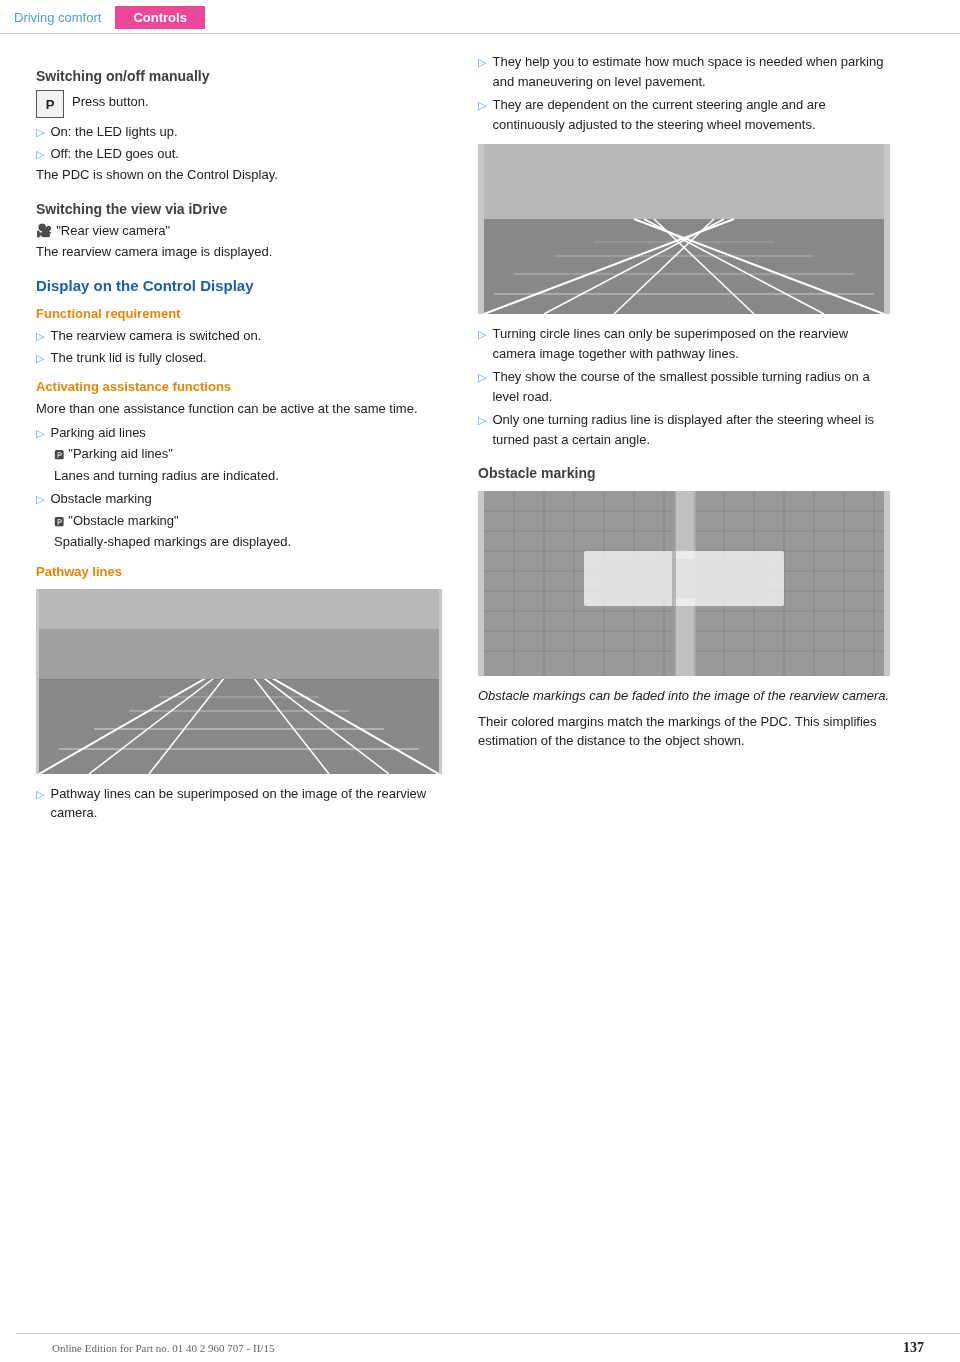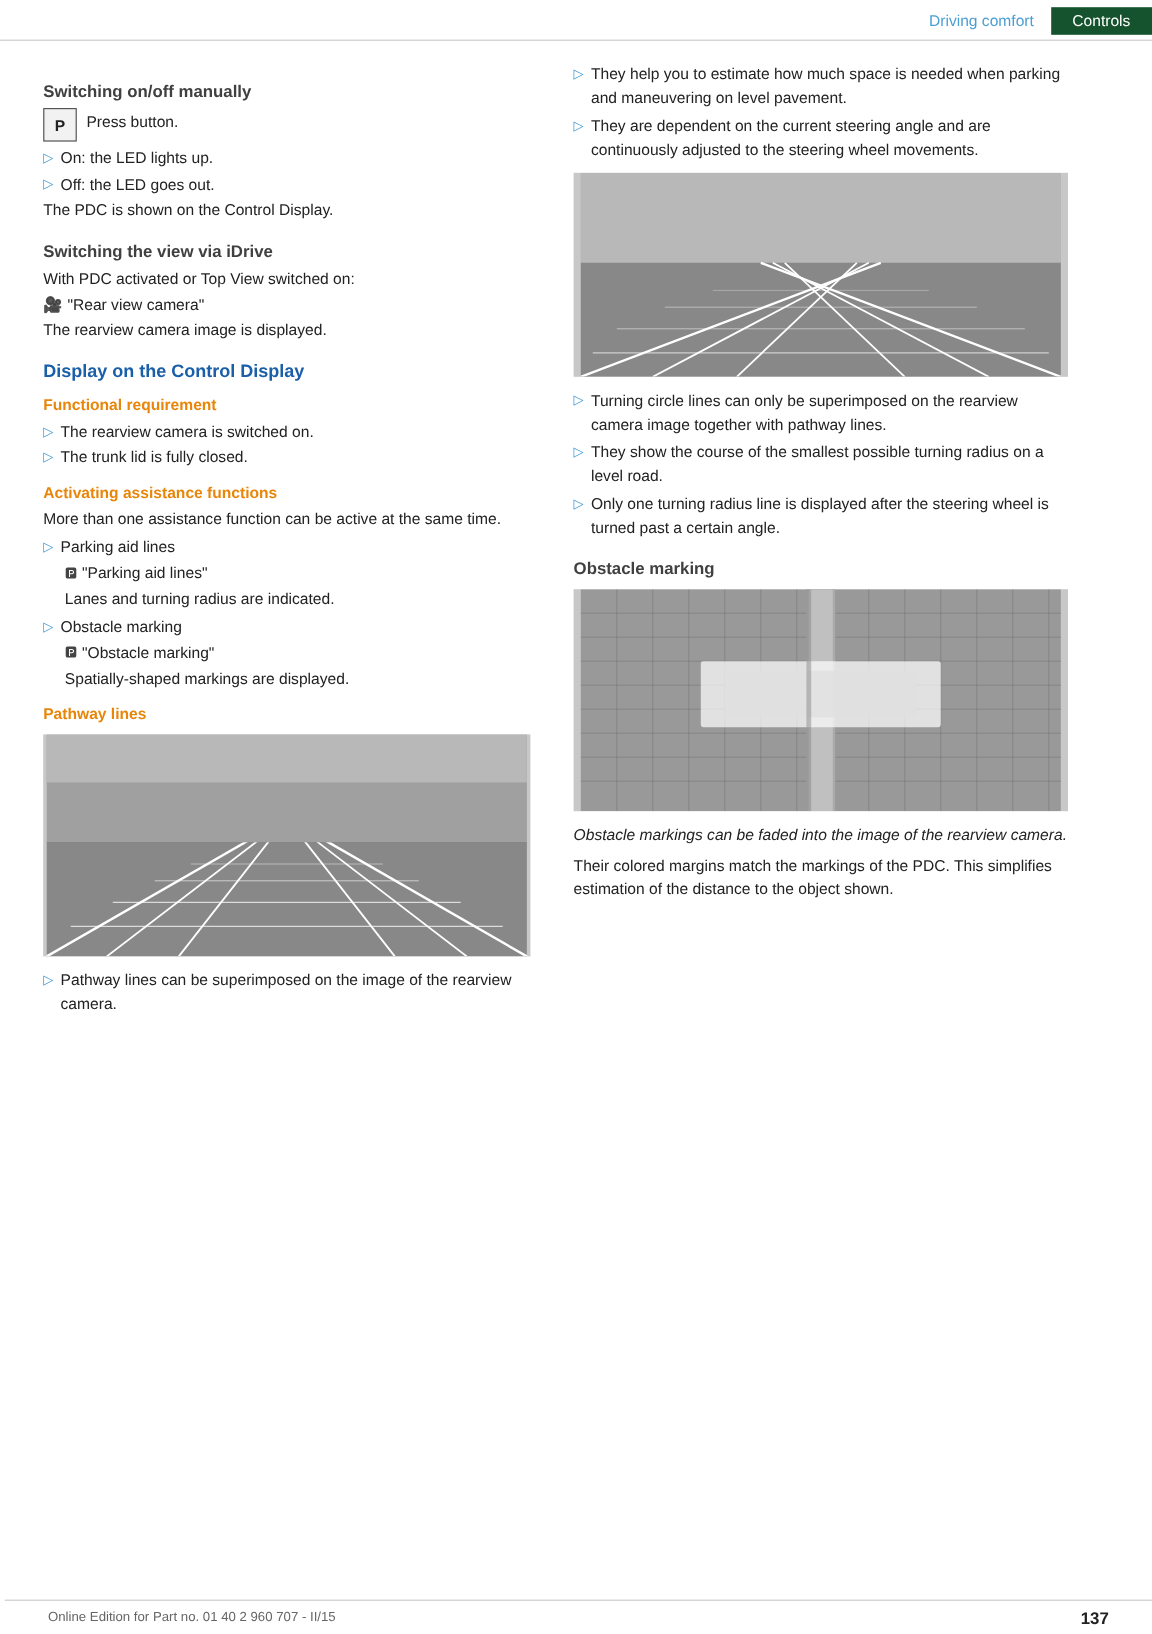--- a/index.html
+++ b/index.html
@@ -9,40 +9,39 @@
       background: #fff;
       color: #222;
       width: 960px;
       min-height: 1362px;
       position: relative;
     }
 
     
     .header {
       display: flex;
-      justify-content: flex-end;
       align-items: center;
       border-bottom: 1px solid #ccc;
       padding: 6px 0 4px 0;
       margin-bottom: 0;
     }
     .header-nav {
       display: flex;
       align-items: center;
     }
     .header-driving {
       color: #4a9fd4;
       font-size: 13px;
       padding: 4px 14px;
     }
     .header-controls {
-      background: #14532d;
+      background: #ec4899;
       color: #fff;
       font-size: 13px;
-      font-weight: normal;
+      font-weight: bold;
       padding: 4px 18px 4px 18px;
     }
 
     
     .main-content {
       display: flex;
       padding: 18px 0 0 0;
     }
     .left-col {
       width: 460px;
@@ -167,29 +166,30 @@
     
     .road-img {
       width: 100%;
       height: 100%;
     }
 
     
     .footer {
       position: absolute;
       bottom: 0;
-      left: 4px;
+      left: 16px;
       right: 0;
       border-top: 1px solid #ccc;
       display: flex;
       justify-content: space-between;
       align-items: center;
       padding: 6px 36px 6px 36px;
       font-size: 11px;
       color: #666;
+      font-family: Liberation Serif, serif;
     }
     .footer-page {
       font-size: 14px;
       font-weight: bold;
       color: #222;
     }
 
     .display-title {
       color: #1a5fa8;
       font-size: 15px;
@@ -225,21 +225,20 @@
       <span class="bullet-arrow">▷</span>
       <span>On: the LED lights up.</span>
     </div>
     <div class="bullet-item">
       <span class="bullet-arrow">▷</span>
       <span>Off: the LED goes out.</span>
     </div>
     <div class="body-text">The PDC is shown on the Control Display.</div>
 
     <div class="section-title">Switching the view via iDrive</div>
-    <div class="body-text">With PDC activated or Top View switched on:</div>
 
     <div class="camera-ref">
       <span class="camera-icon">🎥</span>
       <span>"Rear view camera"</span>
     </div>
     <div class="body-text">The rearview camera image is displayed.</div>
 
     <div class="display-title">Display on the Control Display</div>
 
     <div class="subsection-title">Functional requirement</div>

